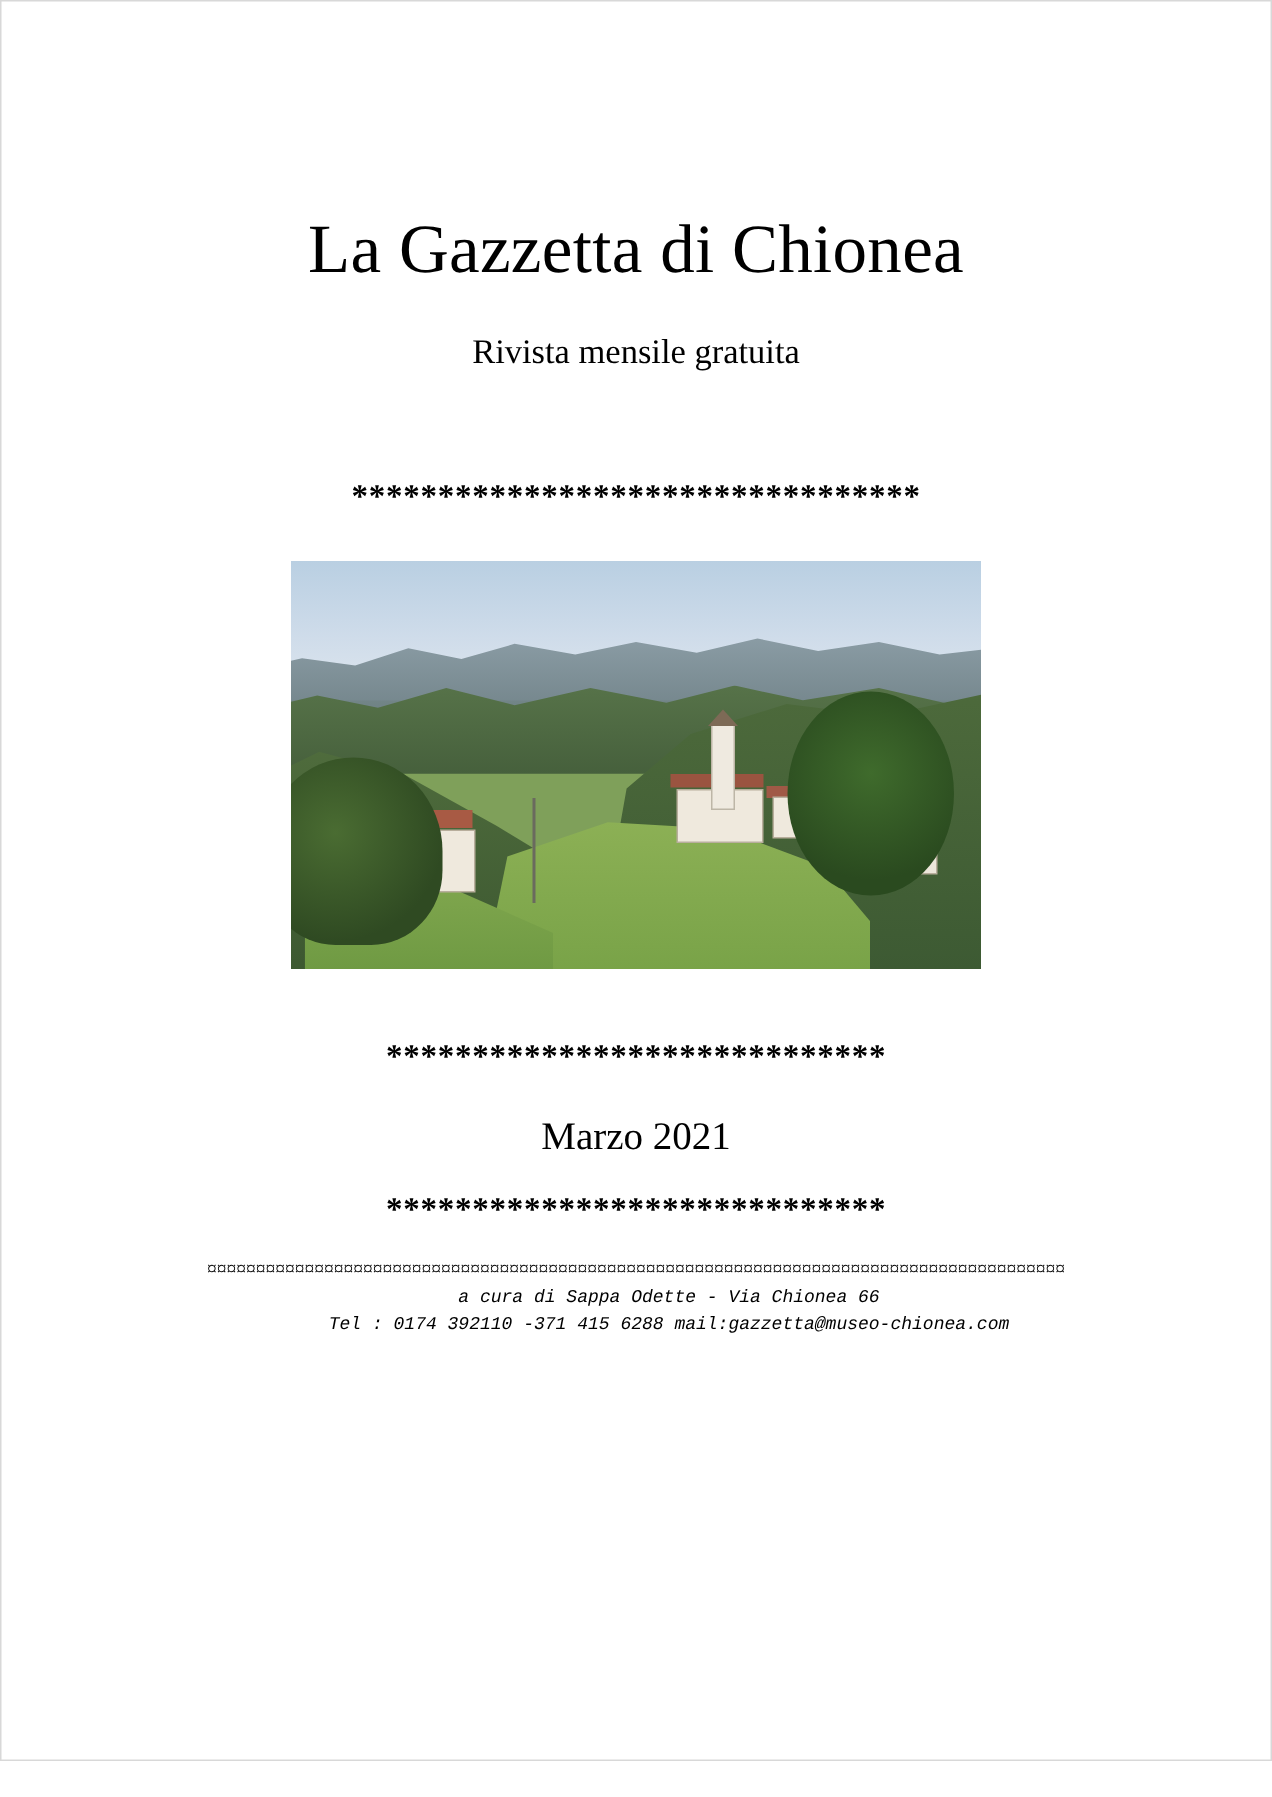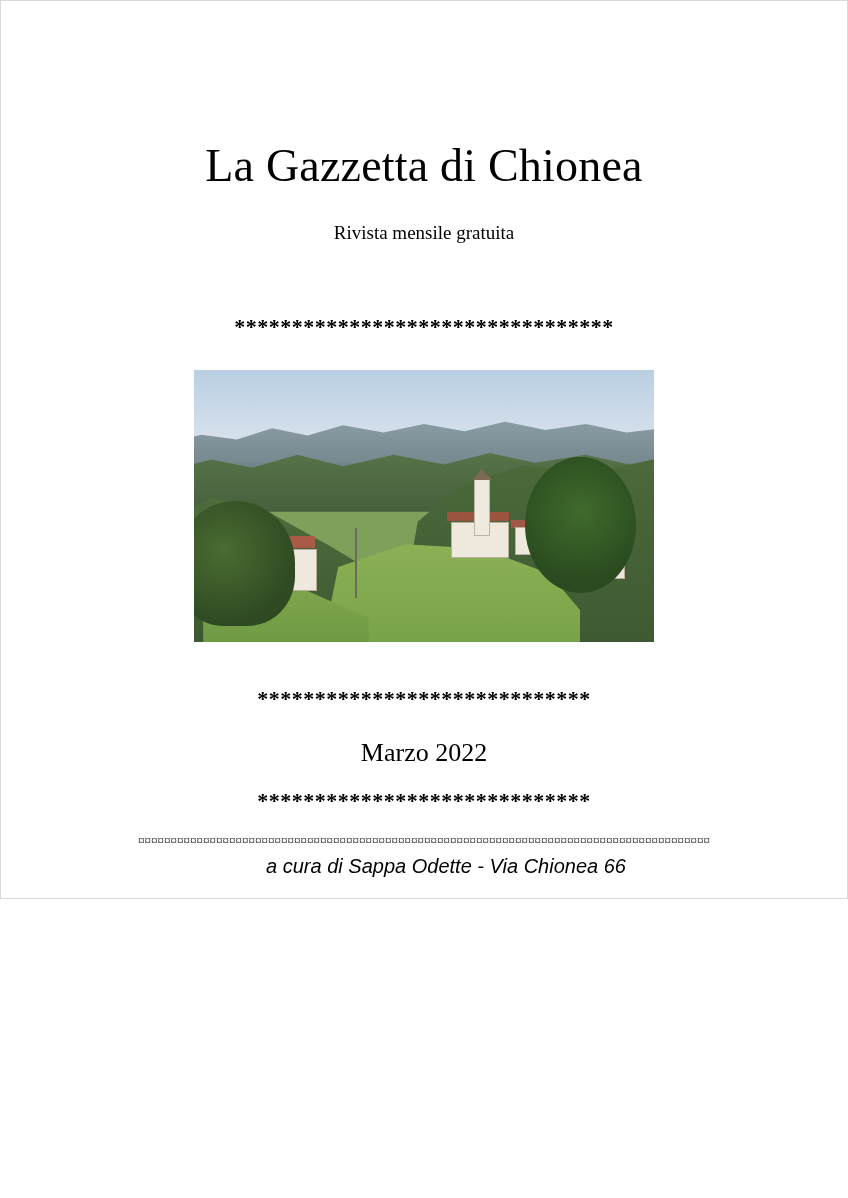--- a/index.html
+++ b/index.html
@@ -10,21 +10,21 @@
   body {
     width: 848px;
     height: 1198px;
     font-family: "Liberation Serif", serif;
     color: #000000;
     overflow: hidden;
   }
   .page {
     position: relative;
     width: 848px;
-    height: 899px;
+    height: 1174px;
     box-sizing: border-box;
     border: 1px solid #d8d8d8;
     background: #ffffff;
   }
   .inner {
     position: absolute;
     left: 0;
     right: 0;
     top: 0;
     text-align: center;
@@ -32,21 +32,21 @@
   .title {
     margin-top: 140px;
     font-size: 46px;
     line-height: 1.1;
     font-weight: normal;
     letter-spacing: 0.2px;
     font-family: "Liberation Serif", serif;
   }
   .subtitle {
     margin-top: 30px;
-    font-size: 19px;
+    font-size: 23px;
     font-family: "Liberation Serif", serif;
   }
   .stars {
     font-family: "Liberation Serif", serif;
     font-weight: bold;
     letter-spacing: 0.5px;
     white-space: nowrap;
   }
   .stars-1 {
     margin-top: 70px;
@@ -180,24 +180,24 @@
     overflow: hidden;
     font-family: "Liberation Serif", serif;
     font-size: 13px;
     line-height: 10px;
     letter-spacing: 0px;
     color: #000;
     white-space: nowrap;
   }
   .footer {
     margin-top: 6px;
-    font-size: 20px;
+    font-size: 12px;
     font-style: italic;
     line-height: 1.45;
-    font-family: Liberation Sans, sans-serif;
+    font-family: Liberation Mono, monospace;
     padding-left: 44px;
   }
   .footer div { white-space: nowrap; }
 </style>
 </head>
 <body>
 
 <div class="page">
   <div class="inner">
 
@@ -226,25 +226,26 @@
         <div class="roof r4"></div>
         <div class="bldg b4"></div>
         <div class="pole"></div>
         <div class="bush-left"></div>
         <div class="bush-right"></div>
       </div>
     </div>
 
     <div class="stars stars-2">*****************************</div>
 
-    <div class="issue-date">Marzo 2022</div>
+    <div class="issue-date">Marzo 2021</div>
 
     <div class="stars stars-3">*****************************</div>
 
 
     <div class="rule">¤¤¤¤¤¤¤¤¤¤¤¤¤¤¤¤¤¤¤¤¤¤¤¤¤¤¤¤¤¤¤¤¤¤¤¤¤¤¤¤¤¤¤¤¤¤¤¤¤¤¤¤¤¤¤¤¤¤¤¤¤¤¤¤¤¤¤¤¤¤¤¤¤¤¤¤¤¤¤¤¤¤¤¤¤¤¤¤</div>
 
     <div class="footer">
       <div>a cura di Sappa Odette - Via Chionea 66</div>
+      <div>Tel : 0174 392110 -371 415 6288  mail:gazzetta@museo-chionea.com</div>
     </div>
 
   </div>
 </div>
 
 </body></html>

